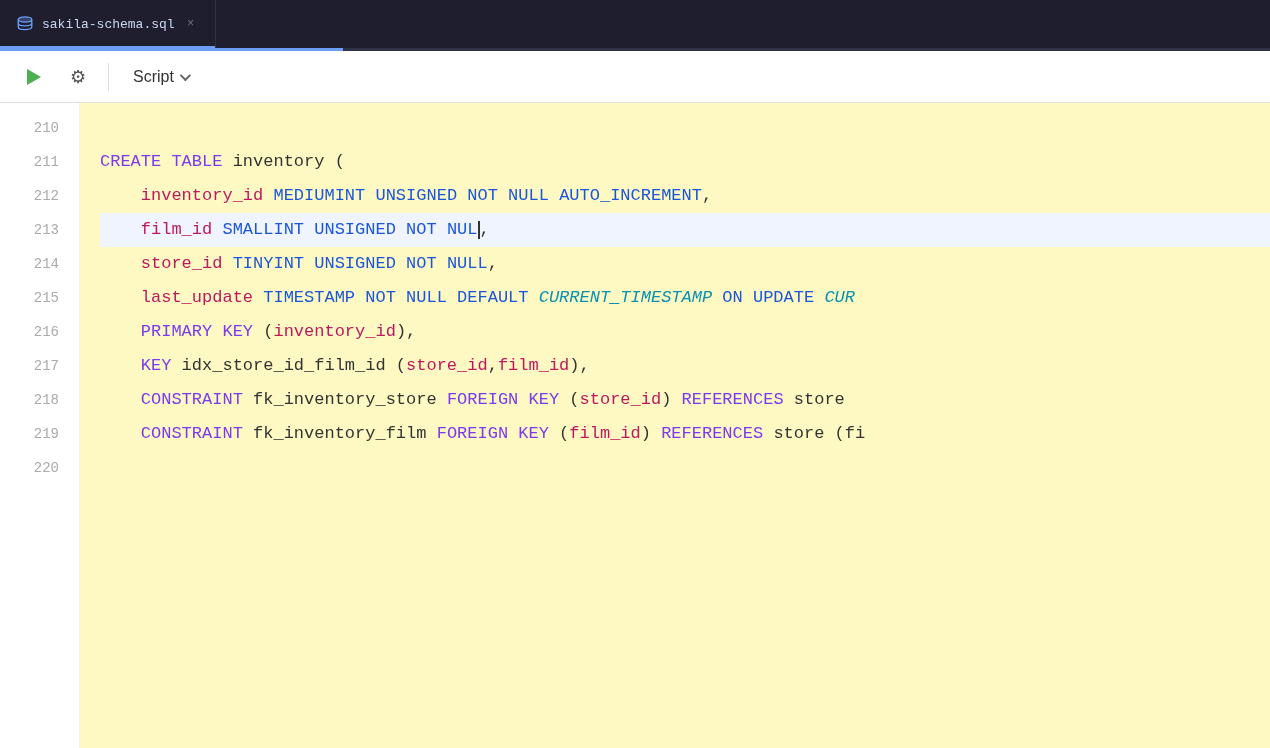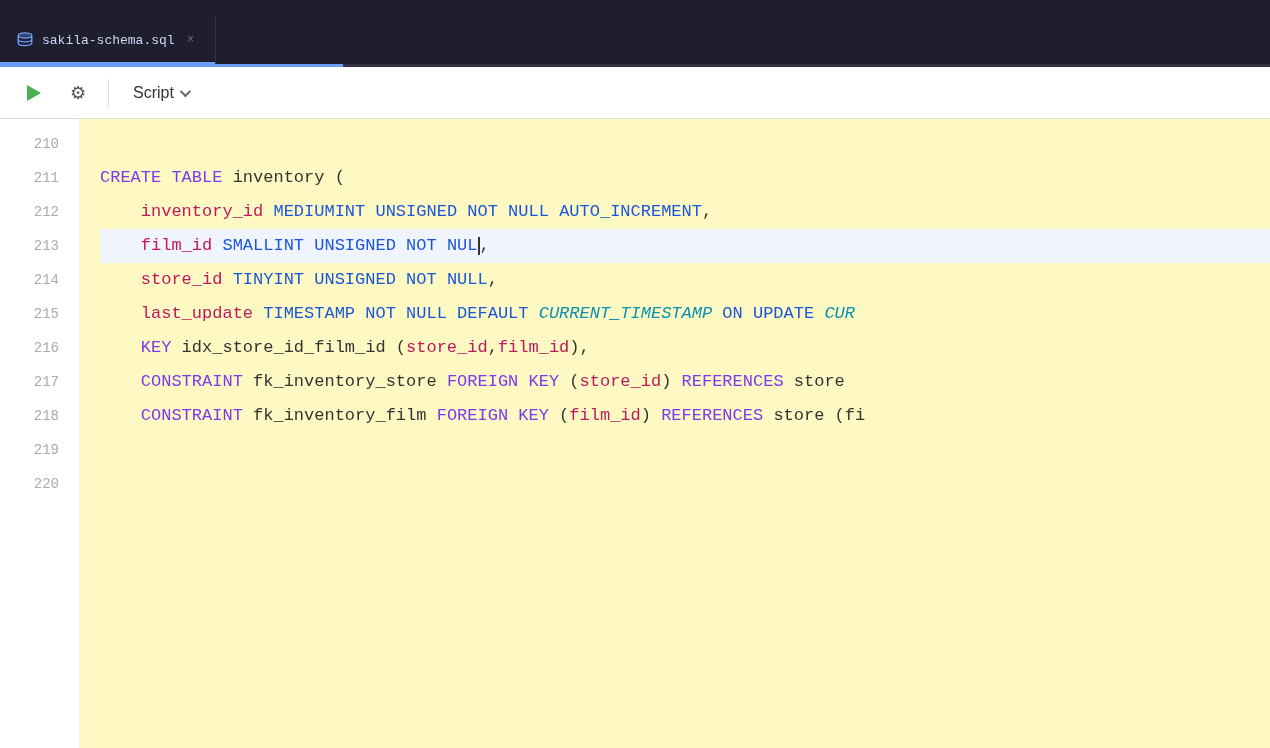--- a/index.html
+++ b/index.html
@@ -17,21 +17,20 @@
     }
 
     
     .tab-bar {
       display: flex;
       align-items: center;
       background: #1e1e2e;
       height: 48px;
       border-bottom: none;
       padding: 0;
-      margin-top: 16px;
     }
 
     .tab {
       display: flex;
       align-items: center;
       gap: 8px;
       padding: 0 16px;
       height: 48px;
       background: #2a2a3d;
       color: #cdd6f4;
@@ -290,20 +289,23 @@
     </span>
 
     <span class="code-line">
       <span class="plain">&nbsp;&nbsp;&nbsp;&nbsp;</span><span class="id">store_id</span><span class="plain"> </span><span class="kw2">TINYINT</span><span class="plain"> </span><span class="kw3">UNSIGNED</span><span class="plain"> </span><span class="kw3">NOT</span><span class="plain"> </span><span class="kw3">NULL</span><span class="plain">,</span>
     </span>
 
     <span class="code-line">
       <span class="plain">&nbsp;&nbsp;&nbsp;&nbsp;</span><span class="id">last_update</span><span class="plain"> </span><span class="kw2">TIMESTAMP</span><span class="plain"> </span><span class="kw3">NOT</span><span class="plain"> </span><span class="kw3">NULL</span><span class="plain"> </span><span class="kw3">DEFAULT</span><span class="plain"> </span><span class="fn">CURRENT_TIMESTAMP</span><span class="plain"> </span><span class="kw3">ON</span><span class="plain"> </span><span class="kw3">UPDATE</span><span class="plain"> </span><span class="fn">CUR</span>
     </span>
 
+    <span class="code-line">
+      <span class="plain">&nbsp;&nbsp;&nbsp;&nbsp;</span><span class="kw">PRIMARY</span><span class="plain"> </span><span class="kw">KEY</span><span class="plain"> (</span><span class="id">inventory_id</span><span class="plain">),</span>
+    </span>
 
 
     <span class="code-line">
       <span class="plain">&nbsp;&nbsp;&nbsp;&nbsp;</span><span class="kw">KEY</span><span class="plain"> idx_store_id_film_id (</span><span class="id">store_id</span><span class="plain">,</span><span class="id">film_id</span><span class="plain">),</span>
     </span>
 
     <span class="code-line">
       <span class="plain">&nbsp;&nbsp;&nbsp;&nbsp;</span><span class="kw">CONSTRAINT</span><span class="plain"> fk_inventory_store </span><span class="kw">FOREIGN</span><span class="plain"> </span><span class="kw">KEY</span><span class="plain"> (</span><span class="id">store_id</span><span class="plain">) </span><span class="kw">REFERENCES</span><span class="plain"> store</span>
     </span>
 

